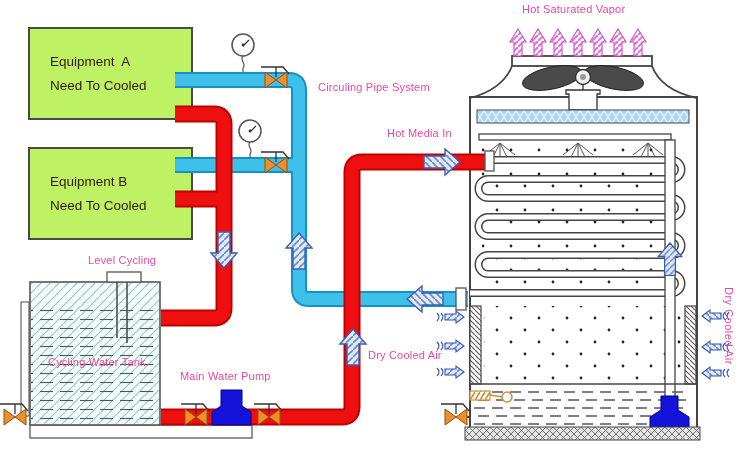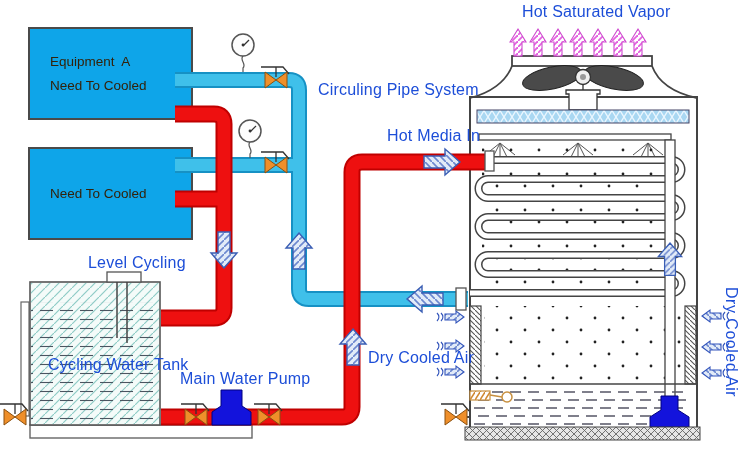--- a/index.html
+++ b/index.html
@@ -1,44 +1,45 @@
 <!DOCTYPE html>
 <html><head>
 <meta charset="utf-8">
 <style>
   html,body{margin:0;padding:0;background:#888;}
   #canvas{
     position:relative;width:750px;height:449px;background:#ffffff;
     font-family:"Liberation Sans", sans-serif;overflow:hidden;
   }
   .label{
-    position:absolute;font-size:16px;line-height:1.15;color:#1d4ed8;
+    position:absolute;font-size:11px;line-height:1.15;color:#ec4899;
     white-space:pre;letter-spacing:.2px;
   }
   .label.vert{
     writing-mode:vertical-rl;letter-spacing:.5px;
   }
   .equip-box{
-    position:absolute;width:141px;height:89px;background:#0ea5e9;
+    position:absolute;width:141px;height:89px;background:#bef264;
     border:2px solid #4a4a4a;display:flex;flex-direction:column;
     justify-content:center;gap:9px;padding-left:20px;box-sizing:content-box;
   }
   .equip-box .ln{font-size:13.5px;color:#33220a;white-space:pre;}
   svg{position:absolute;left:0;top:0;}
 </style>
 </head>
 <body>
 
 <div id="canvas">
 
   <div class="equip-box" style="left:28px;top:27px;">
     <span class="ln">Equipment  A</span>
     <span class="ln">Need To Cooled</span>
   </div>
   <div class="equip-box" style="left:28px;top:147px;">
+    <span class="ln">Equipment B</span>
     <span class="ln">Need To Cooled</span>
   </div>
 
   <svg width="750" height="449" viewBox="0 0 750 449">
     <defs>
       <pattern id="pTeal" width="9" height="9" patternUnits="userSpaceOnUse">
         <path d="M0,9 L9,0" stroke="#8fccc6" stroke-width="1.2" fill="none"></path>
       </pattern>
       <pattern id="pDash" width="20" height="9" patternUnits="userSpaceOnUse">
         <line x1="0" y1="4.5" x2="13" y2="4.5" stroke="#4a5560" stroke-width="1.1"></line>

